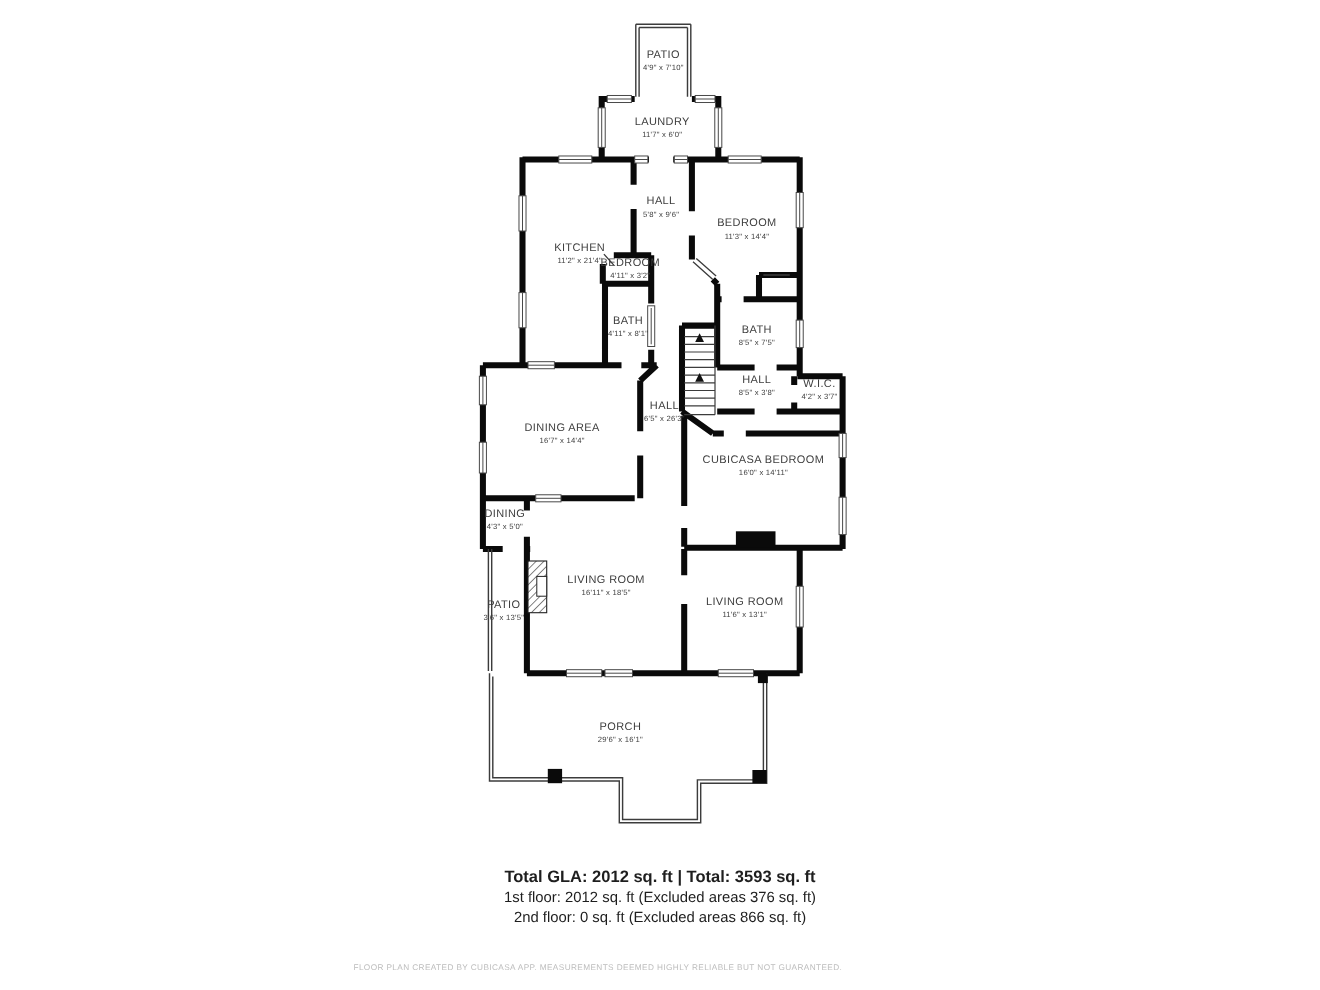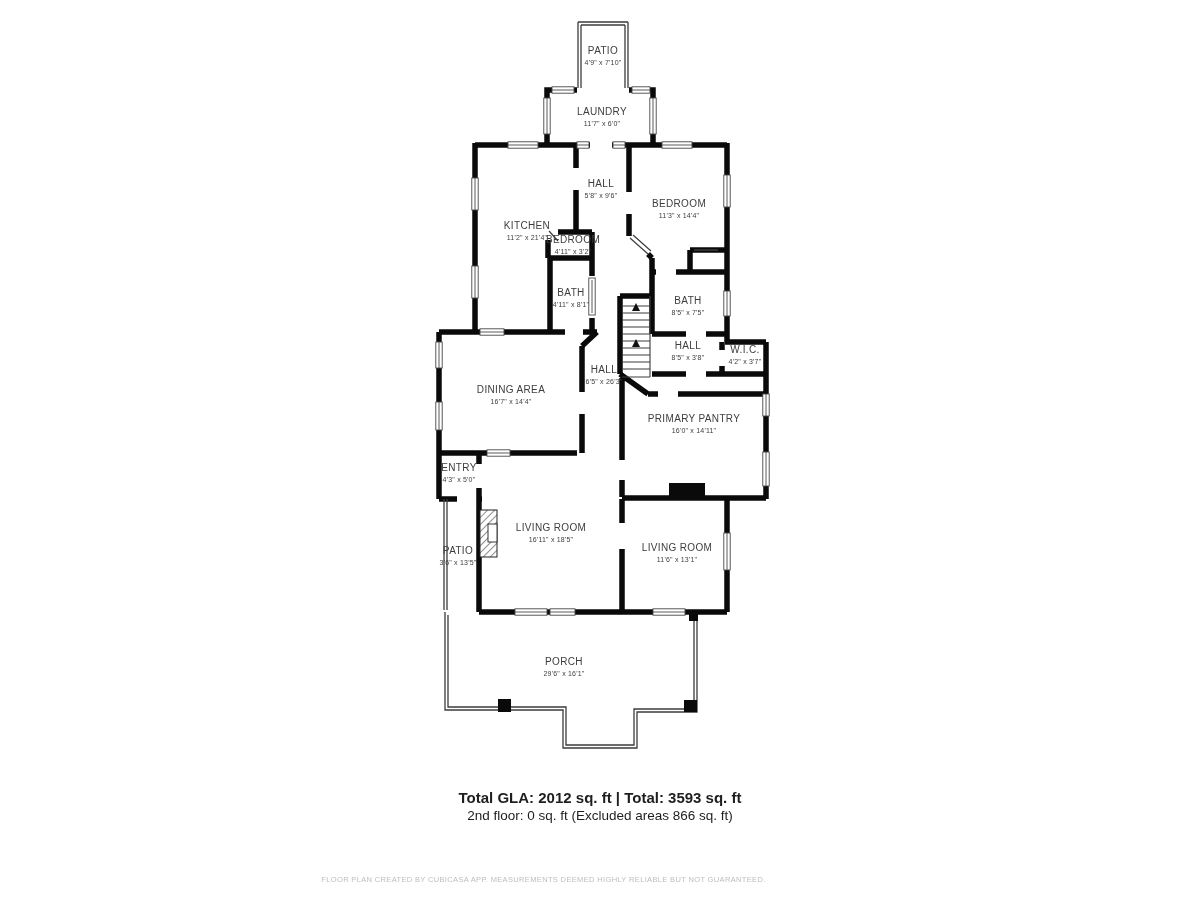--- a/index.html
+++ b/index.html
@@ -177,25 +177,25 @@
   </div>
   <div class="room-label" style="left:511px;top:395px">
     <div class="rname">DINING AREA</div>
     <div class="rdims">16'7" x 14'4"</div>
   </div>
   <div class="room-label" style="left:604px;top:375px">
     <div class="rname">HALL</div>
     <div class="rdims">6'5" x 26'3"</div>
   </div>
   <div class="room-label" style="left:694px;top:424px">
-    <div class="rname">PRIMARY PANTRY</div>
+    <div class="rname">CUBICASA BEDROOM</div>
     <div class="rdims">16'0" x 14'11"</div>
   </div>
   <div class="room-label" style="left:459px;top:473px">
-    <div class="rname">ENTRY</div>
+    <div class="rname">DINING</div>
     <div class="rdims">4'3" x 5'0"</div>
   </div>
   <div class="room-label" style="left:551px;top:533px">
     <div class="rname">LIVING ROOM</div>
     <div class="rdims">16'11" x 18'5"</div>
   </div>
   <div class="room-label" style="left:458px;top:556px">
     <div class="rname">PATIO</div>
     <div class="rdims">3'6" x 13'5"</div>
   </div>
@@ -203,20 +203,21 @@
     <div class="rname">LIVING ROOM</div>
     <div class="rdims">11'6" x 13'1"</div>
   </div>
   <div class="room-label" style="left:564px;top:667px">
     <div class="rname">PORCH</div>
     <div class="rdims">29'6" x 16'1"</div>
   </div>
 
   <div class="summary">
     <div class="s-bold">Total GLA: 2012 sq. ft | Total: 3593 sq. ft</div>
+    <div>1st floor: 2012 sq. ft (Excluded areas 376 sq. ft)</div>
     <div>2nd floor: 0 sq. ft (Excluded areas 866 sq. ft)</div>
   </div>
 
   <div class="disclaimer">FLOOR PLAN CREATED BY CUBICASA APP. MEASUREMENTS DEEMED HIGHLY RELIABLE BUT NOT GUARANTEED.</div>
 
   <div class="wm-slit s1"></div>
   <div class="wm-slit s2"></div>
 
 </div>
 

